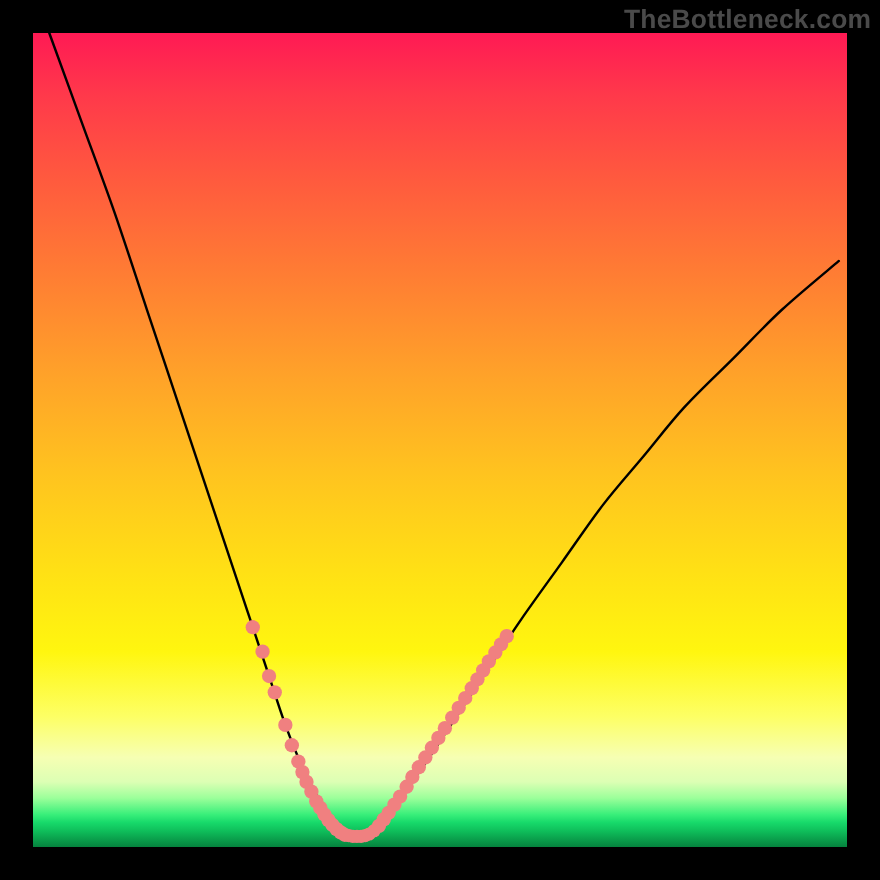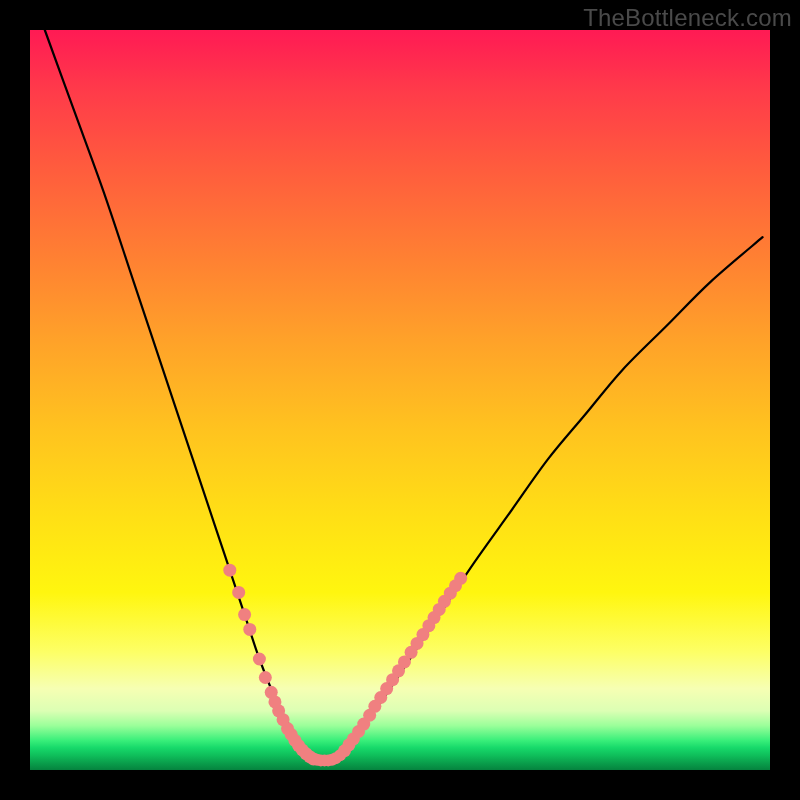--- a/index.html
+++ b/index.html
@@ -46,21 +46,21 @@
       #0aa04c 99%,
       #05833e 100%
     );
   }
   .watermark {
     position: absolute;
     top: 4px;
     right: 8px;
     color: #4a4a4a;
     font-size: 24px;
-    font-weight: 400;
+    font-weight: 700;
     font-family: Arial, sans-serif;
     letter-spacing: 0.2px;
     user-select: none;
   }
   svg.curve-layer {
     position: absolute;
     left: 0;
     top: 0;
     width: 740px;
     height: 740px;

